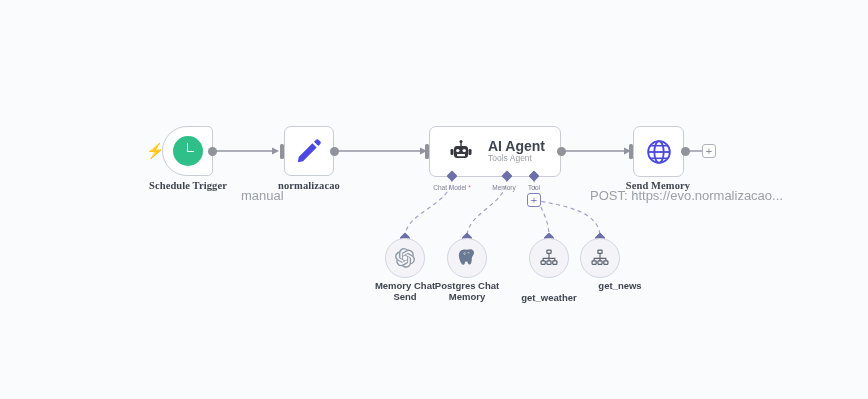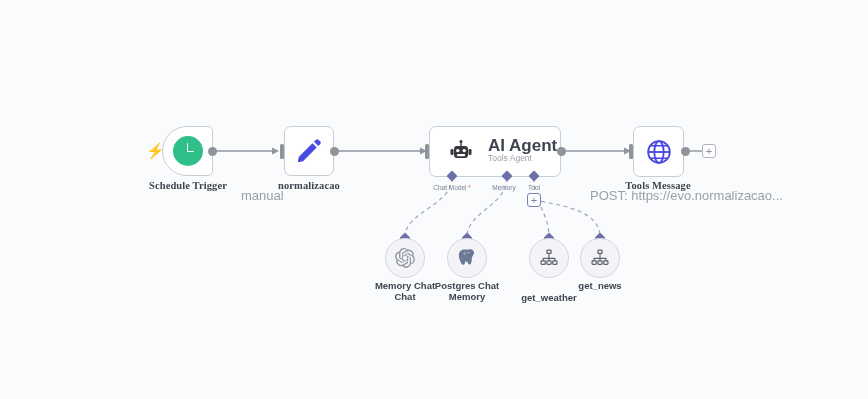--- a/index.html
+++ b/index.html
@@ -72,21 +72,21 @@
   }
 
   
   .agent-text {
     margin-left: 14px;
     display: flex;
     flex-direction: column;
     justify-content: center;
   }
   .agent-title {
-    font-size: 17px;
+    font-size: 14px;
     font-weight: bold;
     color: #3f4550;
     line-height: 14px;
   }
   .agent-subtitle {
     font-size: 8.5px;
     color: #9ba0a8;
     line-height: 11px;
   }
 
@@ -284,21 +284,21 @@
     <div class="node-box" style="left:633px; top:126px; width:51px; height:51px;">
       <svg width="26" height="26" viewBox="0 0 24 24">
         <circle cx="12" cy="12" r="10" fill="none" stroke="#4b4ae0" stroke-width="1.7"></circle>
         <ellipse cx="12" cy="12" rx="4.3" ry="10" fill="none" stroke="#4b4ae0" stroke-width="1.7"></ellipse>
         <line x1="2" y1="12" x2="22" y2="12" stroke="#4b4ae0" stroke-width="1.7"></line>
         <line x1="4.1" y1="6.2" x2="19.9" y2="6.2" stroke="#4b4ae0" stroke-width="1.5"></line>
         <line x1="4.1" y1="17.8" x2="19.9" y2="17.8" stroke="#4b4ae0" stroke-width="1.5"></line>
       </svg>
     </div>
     <div class="port-dot" style="left:681px; top:146.5px;"></div>
-    <div class="node-label" style="left:590px; top:179px; width:136px;">Tools Message</div>
+    <div class="node-label" style="left:590px; top:179px; width:136px;">Send Memory</div>
     <div class="node-sublabel" style="left:590px; top:190px; width:136px;">POST: https://evo.normalizacao...</div>
   </div>
 
   <div class="plus-btn" style="left:702px; top:144px;">+</div>
 
   <div class="subnode">
     <div class="port-diamond" style="left:401px; top:234px;"></div>
     <div class="subnode-circle" style="left:385px; top:238px;">
       <svg width="22" height="22" viewBox="0 0 24 24">
         <path d="M21.3 9.9a5.4 5.4 0 0 0-.5-4.5 5.5 5.5 0 0 0-5.9-2.6A5.4 5.4 0 0 0 10.8 1
@@ -307,21 +307,21 @@
                  5.5 5.5 0 0 0-.7-6.4zM13.2 21.1a4 4 0 0 1-2.6-.9l.1-.1 4.3-2.5a.7.7 0 0 0 .4-.6v-6.1l1.8 1.1v5
                  a4.1 4.1 0 0 1-4 4.1zM4.5 17.4a4 4 0 0 1-.5-2.7l.1.1 4.3 2.5a.7.7 0 0 0 .7 0l5.3-3v2.1l-4.4 2.5
                  a4.1 4.1 0 0 1-5.5-1.5zM3.4 8.3a4 4 0 0 1 2.1-1.8v5.1a.7.7 0 0 0 .3.6l5.3 3-1.8 1.1-4.4-2.5
                  a4.1 4.1 0 0 1-1.5-5.5zm14.9 3.5L13 8.7l1.8-1 4.4 2.5a4.1 4.1 0 0 1-.6 7.4v-5.1
                  a.7.7 0 0 0-.3-.7zm1.8-2.7l-.1-.1-4.3-2.5a.7.7 0 0 0-.7 0l-5.3 3V7.4l4.4-2.5a4.1 4.1 0 0 1 6 4.2z
                  M8.7 12.8L7 11.7v-5a4.1 4.1 0 0 1 6.7-3.2l-.1.1-4.3 2.5a.7.7 0 0 0-.4.6zm1-2.1l2.3-1.4 2.4 1.4v2.7
                  l-2.4 1.3-2.3-1.3z" fill="#8f9aa6"></path>
       </svg>
     </div>
     <div class="subnode-label" style="left:355px; top:280px;">Memory Chat</div>
-    <div class="subnode-label" style="left:355px; top:291px;">Chat</div>
+    <div class="subnode-label" style="left:355px; top:291px;">Send</div>
   </div>
 
   <div class="subnode">
     <div class="port-diamond" style="left:463px; top:234px;"></div>
     <div class="subnode-circle" style="left:447px; top:238px;">
       <svg width="22" height="22" viewBox="0 0 24 24">
         <path d="M17.8 2.6c-2.1-.5-4.3-.3-6.3.4-1.1-.3-2.2-.4-3.3-.3C6 3 4.3 4.3 3.6 6.3
                  c-.9 2.6-.4 5.4.5 7.9.5 1.4 1.1 2.8 2 4 .4.6 1 1.2 1.8 1.2.7 0 1.2-.5 1.5-1.1
                  .4-.8.5-1.7.5-2.6.8.3 1.7.4 2.5.2.1.7.3 1.4.7 2 .4.7 1.1 1.2 1.9 1.1.8-.1 1.3-.8 1.6-1.5
                  .6-1.5.6-3.1.6-4.7 0-.7.1-1.4.4-2 .5-1.1 1.4-2 1.8-3.2.6-1.7.2-3.7-1.6-4.4z" fill="#6a7a94"></path>
@@ -352,16 +352,16 @@
     <div class="port-diamond" style="left:596px; top:234px;"></div>
     <div class="subnode-circle" style="left:580px; top:238px;">
       <svg width="20" height="20" viewBox="0 0 24 24">
         <rect x="9.5" y="2.5" width="5" height="4" rx="0.8" fill="none" stroke="#5d6471" stroke-width="1.5"></rect>
         <rect x="2.5" y="15.5" width="5" height="4" rx="0.8" fill="none" stroke="#5d6471" stroke-width="1.5"></rect>
         <rect x="9.5" y="15.5" width="5" height="4" rx="0.8" fill="none" stroke="#5d6471" stroke-width="1.5"></rect>
         <rect x="16.5" y="15.5" width="5" height="4" rx="0.8" fill="none" stroke="#5d6471" stroke-width="1.5"></rect>
         <path d="M12 6.5 v4 M5 15.5 v-3 h14 v3 M12 10.5 v5" fill="none" stroke="#5d6471" stroke-width="1.4"></path>
       </svg>
     </div>
-    <div class="subnode-label" style="left:550px; top:280px;">get_news</div>
+    <div class="subnode-label" style="left:570px; top:280px;">get_news</div>
   </div>
 
 </div>
 
 </body></html>

